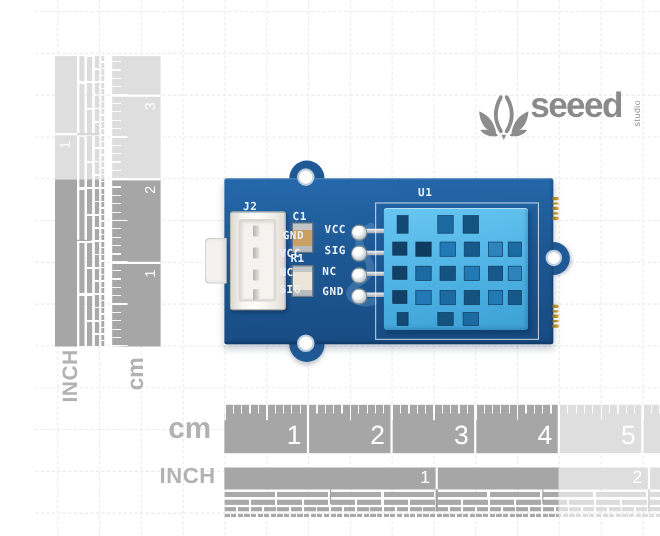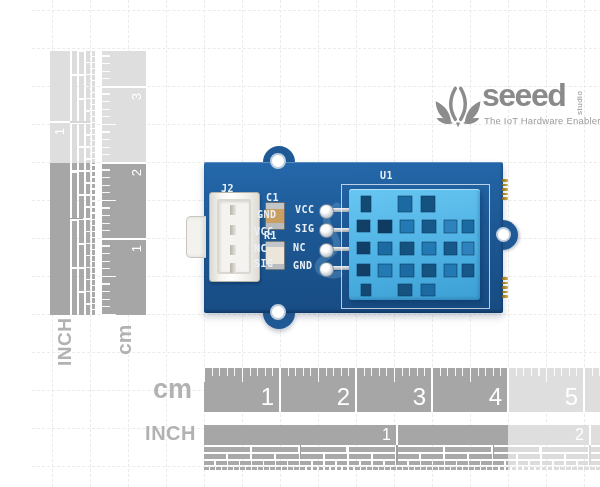--- a/index.html
+++ b/index.html
@@ -131,21 +131,20 @@
         <path d="M59 74 C76 70 86 56 87 36 C70 43 61 56 58 73 Z"></path>
         <path d="M34 78 C24 80 12 78 5 68 C18 66 29 70 35 77 Z"></path>
         <path d="M56 78 C66 80 78 78 85 68 C72 66 61 70 55 77 Z"></path>
         <path d="M40 12 C29 31 29 52 40 70" stroke="#8c8c8c" stroke-width="6.5" fill="none" stroke-linecap="round"></path>
         <path d="M50 12 C61 31 61 52 50 70" stroke="#8c8c8c" stroke-width="6.5" fill="none" stroke-linecap="round"></path>
         <path d="M41 76 l4 9 l4 -9 z"></path>
       </g>
     </svg>
     <div class="logo-brand">seeed</div>
     <div class="logo-studio">studio</div>
-    <div class="logo-tagline">The IoT Hardware Enabler</div>
   </div>
 
   <div class="pcb">
     <div class="tab tab-top"></div>
     <div class="tab tab-bottom"></div>
     <div class="tab tab-right"></div>
     <div class="board"></div>
     <div class="hole hole-top"></div>
     <div class="hole hole-bottom"></div>
     <div class="hole hole-right"></div>

